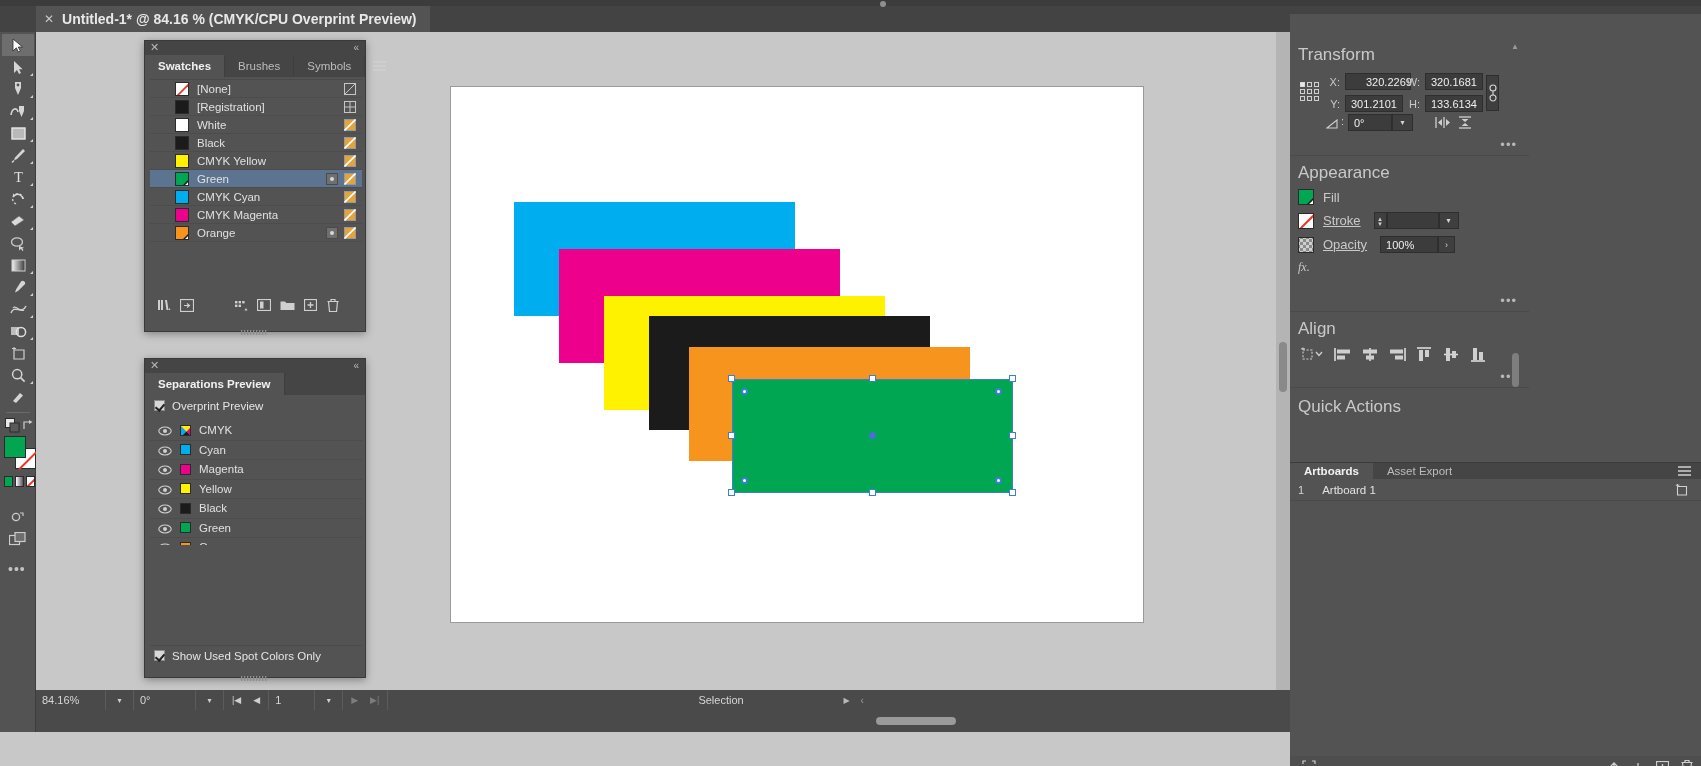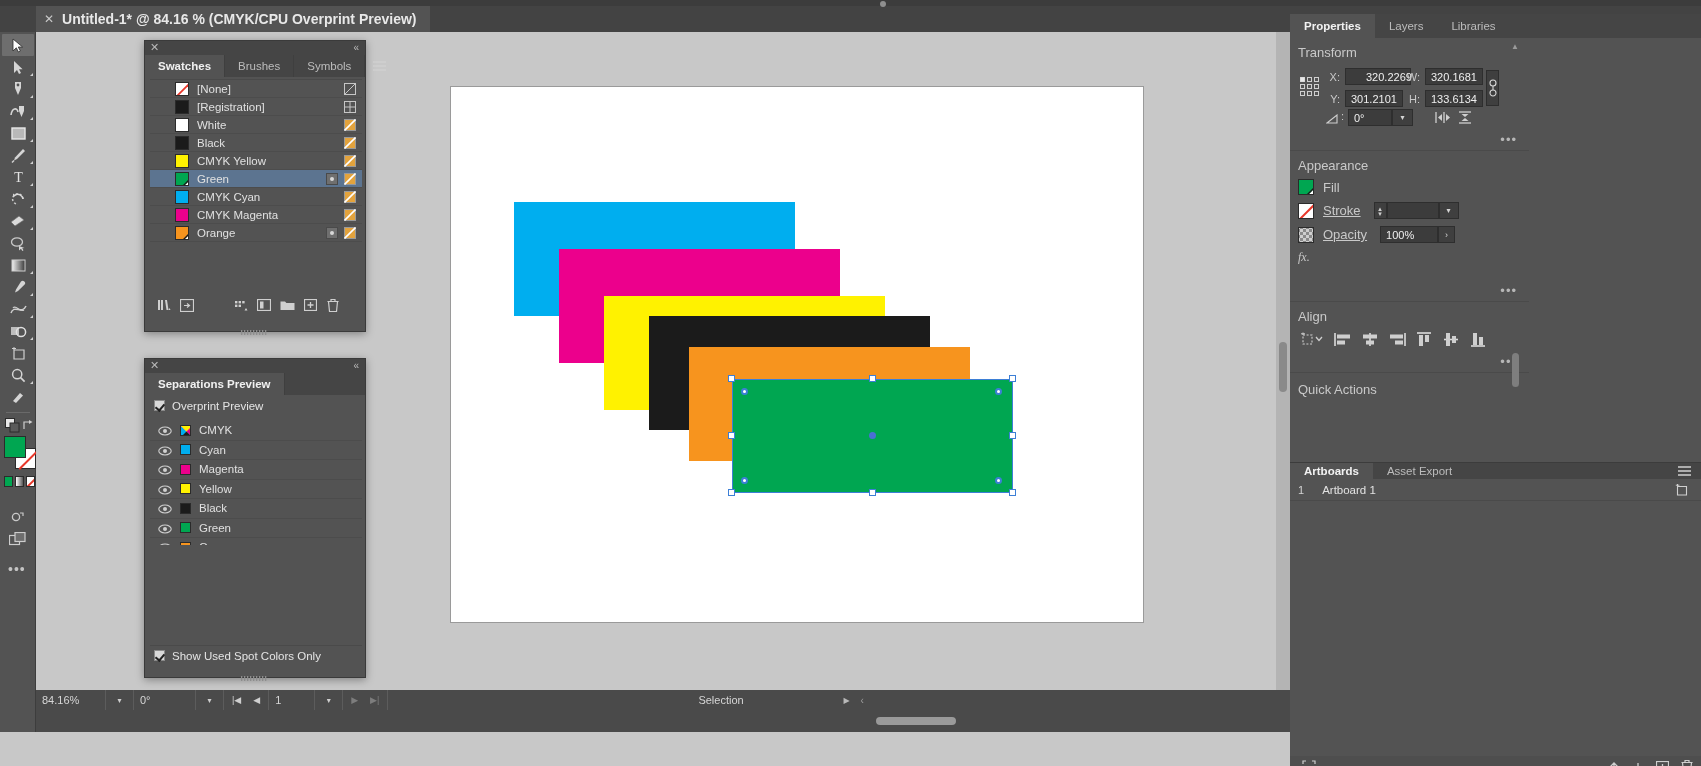--- a/index.html
+++ b/index.html
@@ -125,21 +125,21 @@
   
   #right-dock { position:absolute; left:1290px; top:14px; width:411px; height:752px; background:#535353; }
   #dock-tabs { height:24px; background:#454545; display:flex; }
   .dock-tab { padding:0 14px; display:flex; align-items:center; font-size:11.5px; color:#bcbcbc; }
   .dock-tab.active { background:#535353; color:#f2f2f2; font-weight:bold; }
   #props-body { position:absolute; left:0; top:24px; width:239px; height:424px; }
   #props-scroll { position:absolute; left:220px; top:24px; width:10px; height:424px; }
   #ps-thumb { position:absolute; left:2px; top:315px; width:7px; height:34px; background:#7e7e7e; border-radius:4px; }
   .ps-arrow { position:absolute; left:221px; font-size:8px; color:#9a9a9a; }
   .sec { border-bottom:1px solid #4a4a4a; padding:7px 0 9px 0; position:relative; }
-  .sec-title { font-size:13px; color:#c9c9c9; padding-left:8px; margin-bottom:6px; }
+  .sec-title { font-size:17px; color:#c9c9c9; padding-left:8px; margin-bottom:6px; }
   #obj-type { font-size:11.5px; color:#d8d8d8; padding:7px 0 7px 8px; border-bottom:1px solid #4a4a4a; }
   .field { display:flex; align-items:center; gap:5px; }
   .flabel { font-size:11px; color:#c9c9c9; width:14px; text-align:right; }
   .finput { background:#3c3c3c; border:1px solid #2e2e2e; height:17px; font-size:11px;
       color:#efefef; display:flex; align-items:center; padding-left:5px; }
   .sec-more { position:absolute; right:12px; bottom:3px; font-size:13px; color:#b7b7b7; letter-spacing:1px;}
   .app-row { display:flex; align-items:center; gap:9px; padding-left:8px; margin-bottom:7px; }
   .app-chip { width:16px; height:16px; border:1px solid #2b2b2b; }
   .app-label { font-size:13px; color:#c9c9c9; }
   .app-label.u { text-decoration:underline; }
@@ -745,31 +745,20 @@
     <span>Selection</span>
     <span style="position:absolute;left:455px;font-size:8px;color:#b9b9b9;">▶</span>
     <span style="position:absolute;left:472px;font-size:10px;color:#9f9f9f;">‹</span>
   </div>
 </div>
 <div id="canvas-hscroll" style="top:710px;height:22px;background:#4a4a4a;">
   <div id="chs-thumb" style="top:7px;background:#9a9a9a;"></div>
 </div>
 
 <div id="right-dock">
-  <div id="dock-tabs">
-    <div class="dock-tab active">
-        <span>Properties</span>
-      </div>
-    <div class="dock-tab">
-        <span>Layers</span>
-      </div>
-    <div class="dock-tab">
-        <span>Libraries</span>
-      </div>
-  </div>
 
   <div id="props-body">
 
     <div class="sec" style="padding-bottom:22px;">
       <div class="sec-title">Transform</div>
       <div style="position:relative;height:62px;">
         <span style="position:absolute;left:10px;top:11px;">
           <svg width="19" height="19" viewBox="0 0 19 19">
               <g fill="none" stroke="#cfcfcf" stroke-width="1">
                 <rect x="0.5" y="0.5" width="4" height="4"></rect>

